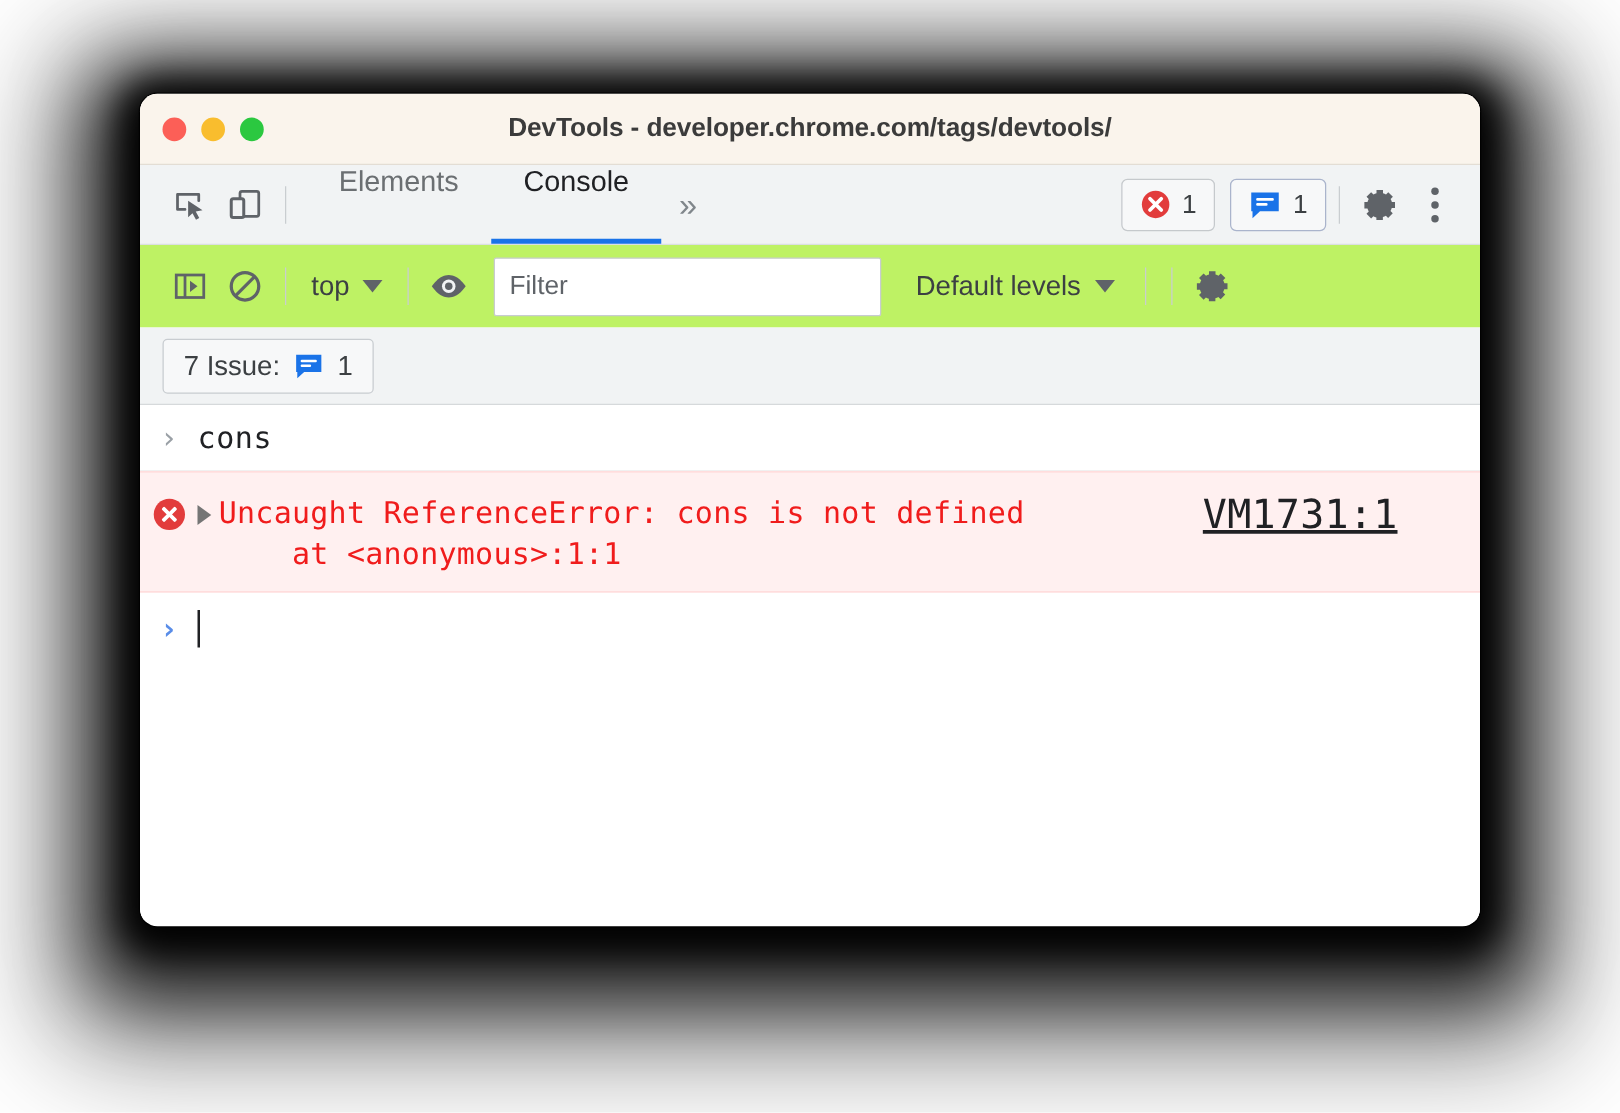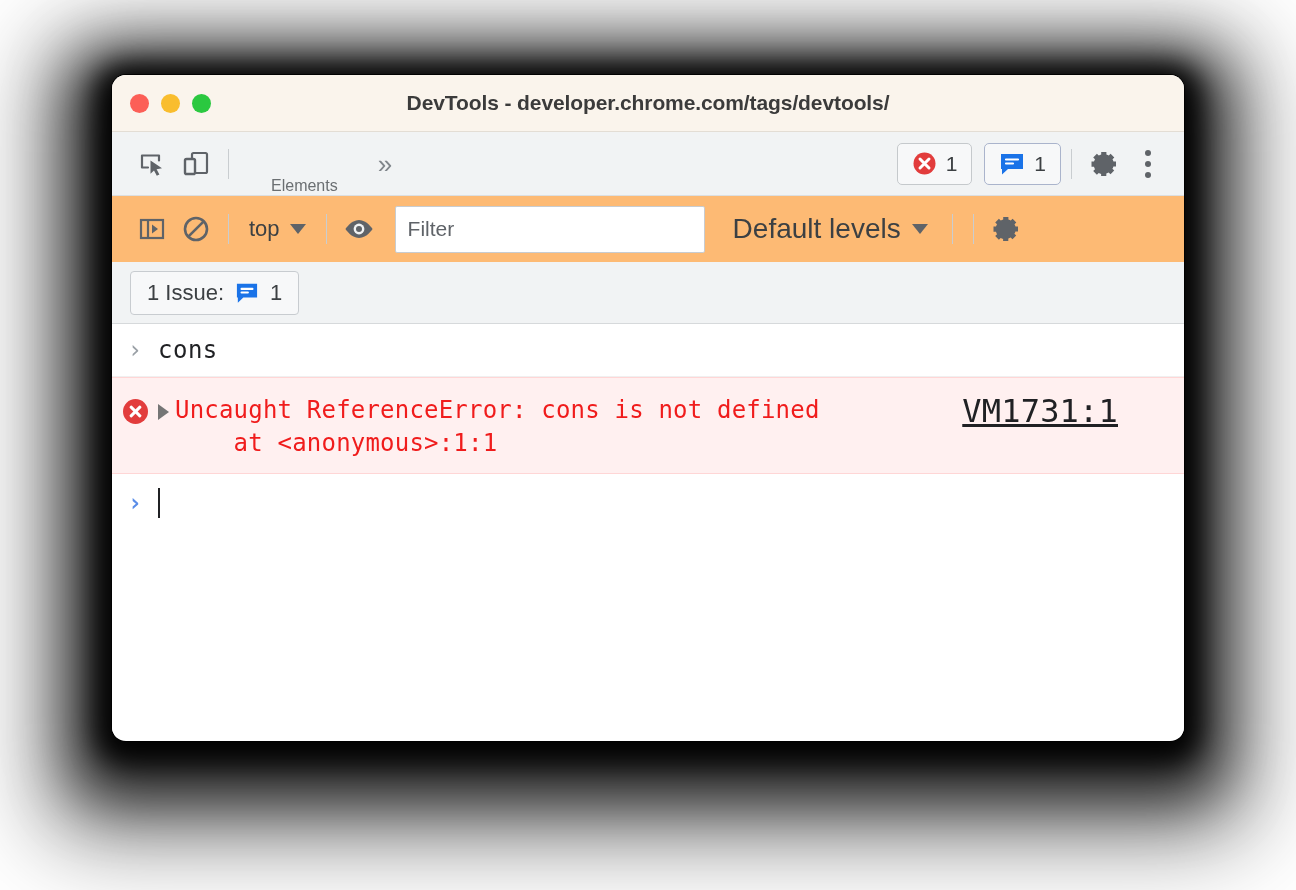--- a/index.html
+++ b/index.html
@@ -103,23 +103,23 @@
   .tabs {
     display: flex;
     align-items: center;
     height: 100%;
     margin-left: 6px;
   }
   .tab {
     position: relative;
     height: 100%;
     display: flex;
-    align-items: flex-end;
+    align-items: flex-start;
     padding: 0 26px;
-    font-size: 16px;
+    font-size: 23px;
     color: #6b6f72;
     white-space: nowrap;
   }
   .tab.active {
     color: #202124;
   }
   .tab.active::after {
     content: "";
     position: absolute;
     left: 0;
@@ -166,21 +166,21 @@
     display: block;
     width: 6px;
     height: 6px;
     border-radius: 50%;
     background: #5f6368;
   }
 
   
   .console-toolbar {
     height: 66px;
-    background: #fdba74;
+    background: #bef264;
     display: flex;
     align-items: center;
     padding: 0 14px 0 18px;
     box-sizing: border-box;
   }
   .ctx-select {
     display: flex;
     align-items: center;
     gap: 10px;
     padding: 0 10px;
@@ -207,21 +207,21 @@
     outline: none;
     font-family: "Liberation Sans", sans-serif;
     margin-left: 14px;
   }
   .filter-input::placeholder { color: #5f6368; opacity: 1; }
   .levels {
     display: flex;
     align-items: center;
     gap: 11px;
     padding: 0 14px;
-    font-size: 28px;
+    font-size: 22px;
     color: #3c4043;
     margin-left: 14px;
     height: 40px;
     white-space: nowrap;
   }
 
   
   .issues-bar {
     height: 62px;
     background: #f1f3f4;
@@ -396,20 +396,23 @@
           <rect x="3" y="9" width="10" height="15" rx="1.6" stroke="#5f6368" stroke-width="2.4" fill="#f1f3f4"></rect>
         </svg>
       </div>
 
       <div class="vsep"></div>
 
       <div class="tabs">
         <div class="tab">
           <span>Elements</span>
         </div>
+        <div class="tab active">
+          <span>Console</span>
+        </div>
         <div class="more-tabs">
           <span>»</span>
         </div>
       </div>
 
       <div class="spacer"></div>
 
       <div class="badge">
         <svg width="25" height="25" viewBox="0 0 25 25">
           <circle cx="12.5" cy="12.5" r="11" fill="#e23c3c"></circle>
@@ -493,21 +496,21 @@
       <div class="icon-btn">
         <svg width="32" height="32" viewBox="0 0 32 32">
           <path fill="#5f6368" d="M16 10.4a5.6 5.6 0 1 0 0 11.2 5.6 5.6 0 0 0 0-11.2zm0 8.4a2.8 2.8 0 1 1 0-5.6 2.8 2.8 0 0 1 0 5.6z"></path>
           <path fill="#5f6368" d="M28 13.6h-2.5a9.9 9.9 0 0 0-1-2.4l1.8-1.8-3.7-3.7-1.8 1.8a9.9 9.9 0 0 0-2.4-1V4h-5.2v2.5a9.9 9.9 0 0 0-2.4 1L8.9 5.7 5.2 9.4 7 11.2a9.9 9.9 0 0 0-1 2.4H3.5v5.2H6a9.9 9.9 0 0 0 1 2.4l-1.8 1.8 3.7 3.7 1.8-1.8a9.9 9.9 0 0 0 2.4 1V28h5.2v-2.5a9.9 9.9 0 0 0 2.4-1l1.8 1.8 3.7-3.7-1.8-1.8a9.9 9.9 0 0 0 1-2.4H28z"></path>
         </svg>
       </div>
     </div>
 
     <div class="issues-bar">
       <div class="issues-pill">
-        <span class="issues-text">1 Issue:</span>
+        <span class="issues-text">7 Issue:</span>
         <svg width="24" height="22" viewBox="0 0 26 24">
           <path d="M2 2h22v15H9l-6 5.5V17H2z" fill="#1a73e8"></path>
           <path d="M7 7.5h12M7 11.5h7" stroke="#fff" stroke-width="2.2" stroke-linecap="round"></path>
         </svg>
         <span class="issues-text">1</span>
       </div>
     </div>
 
     <div class="console-body">
 

